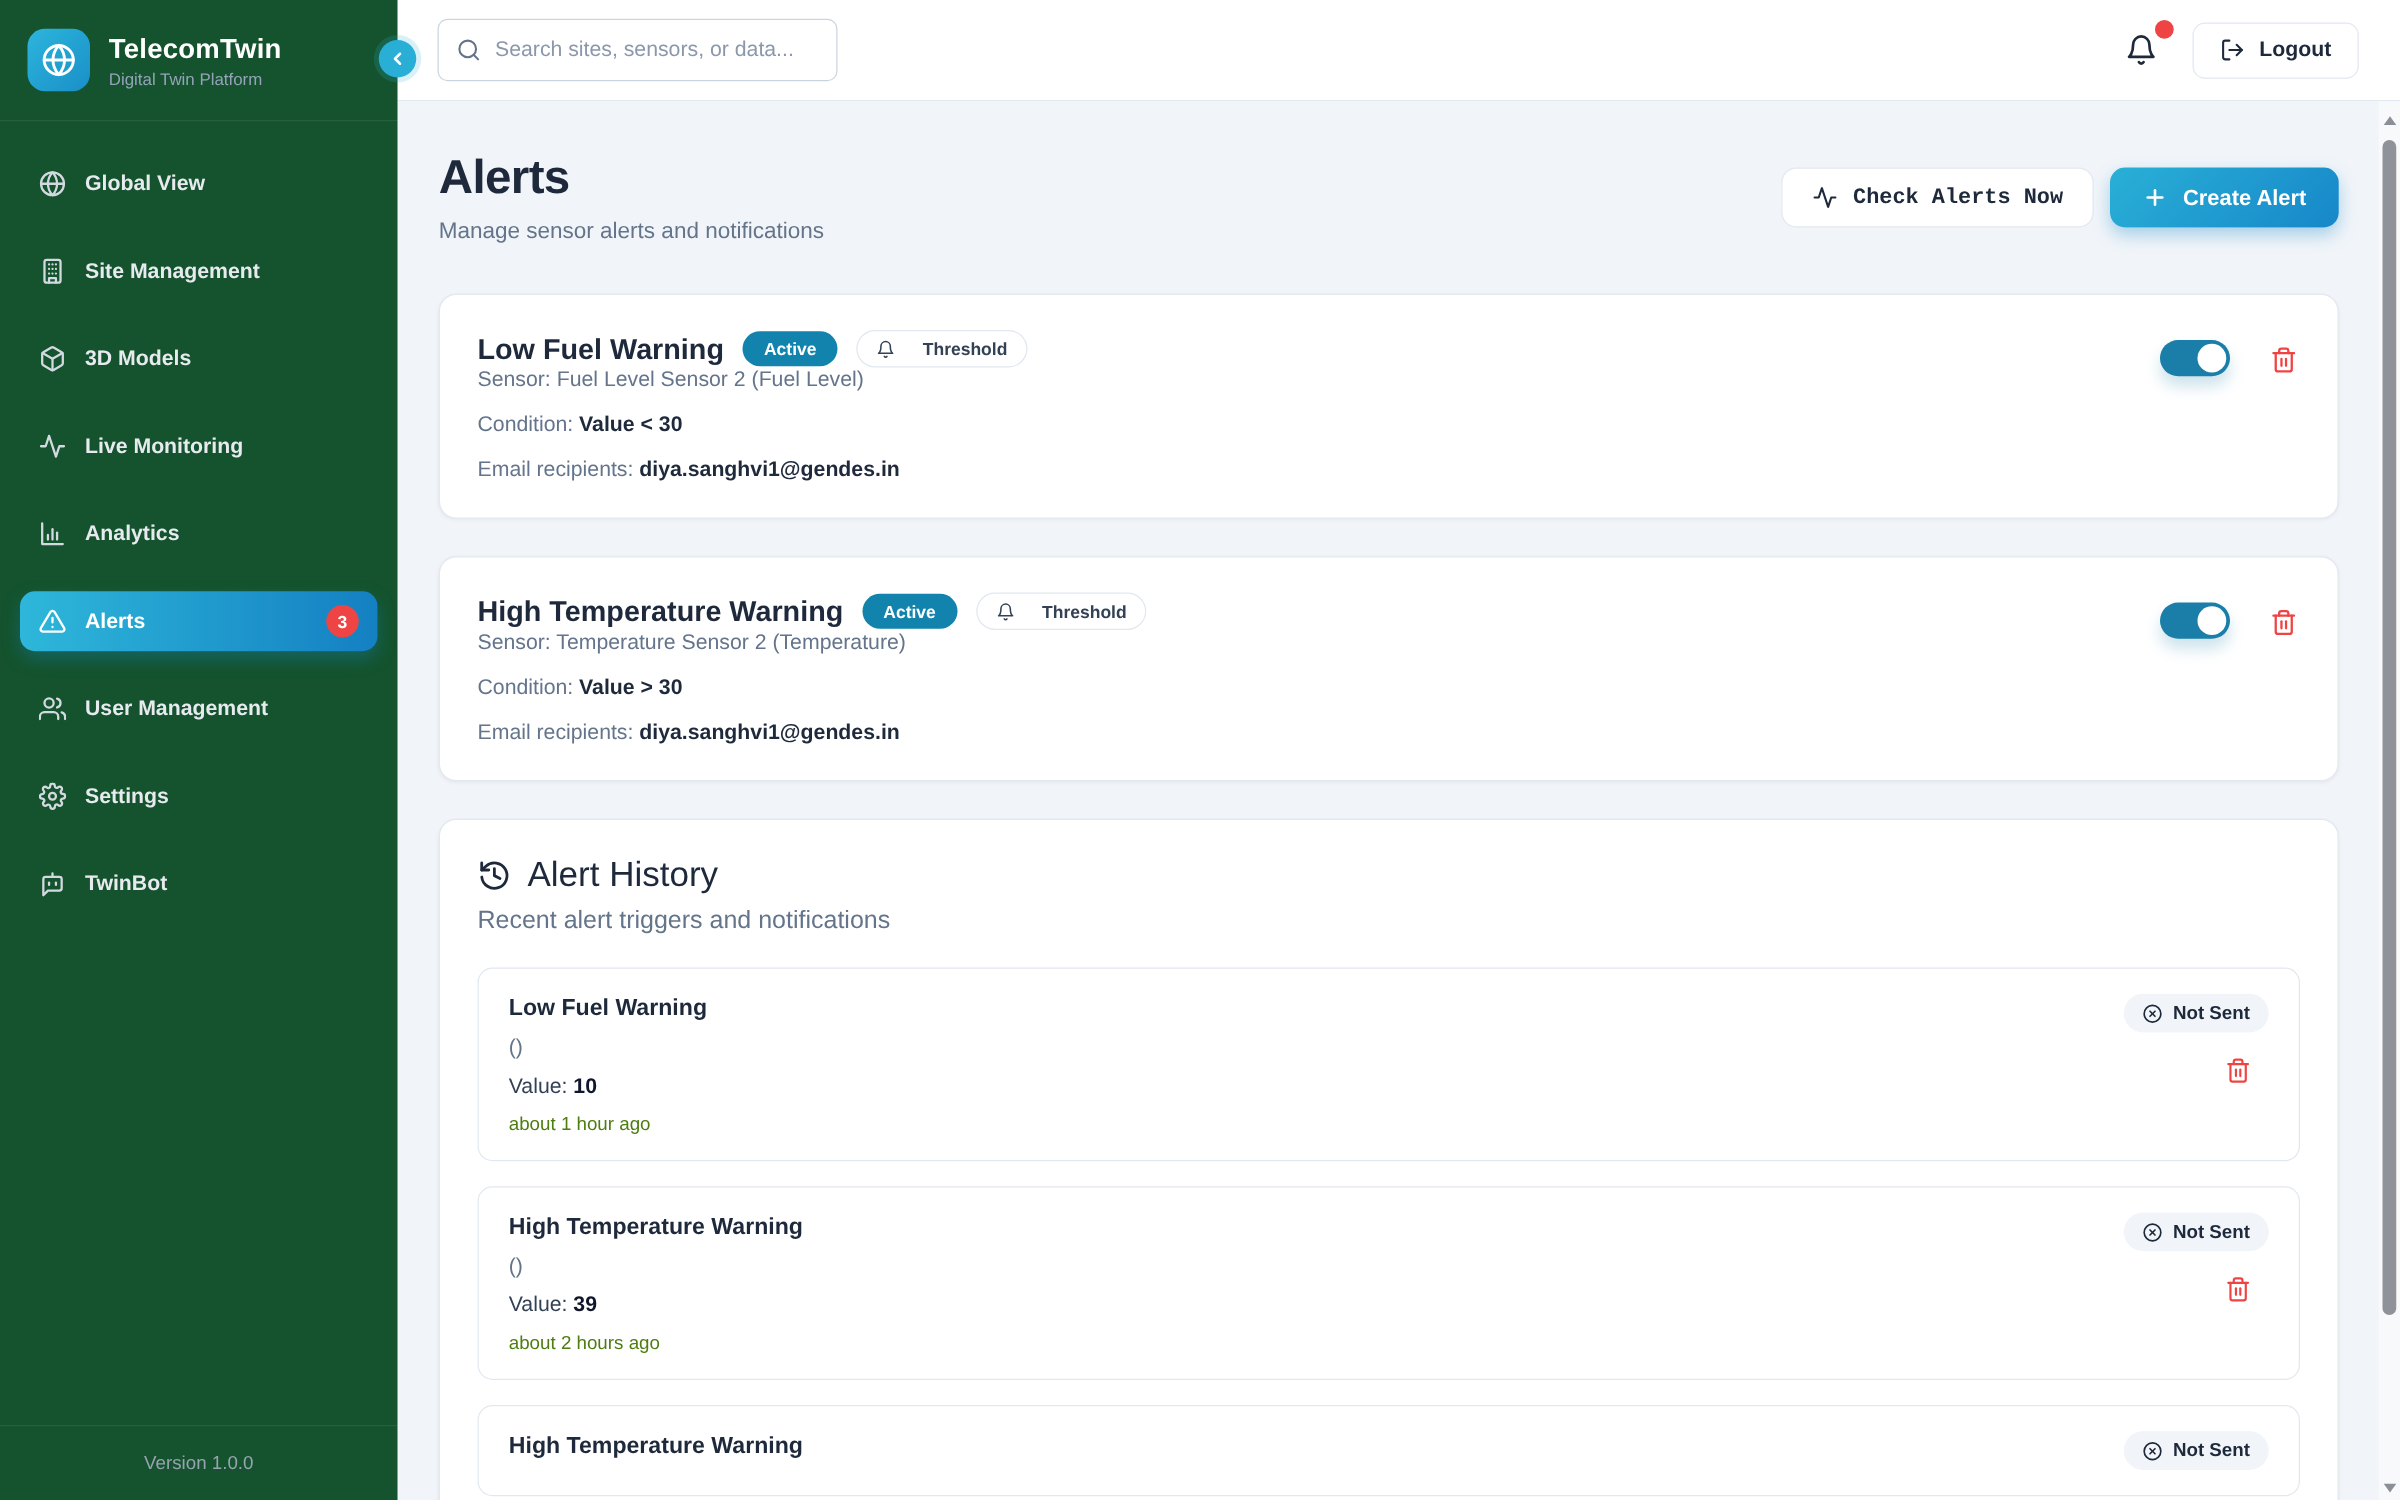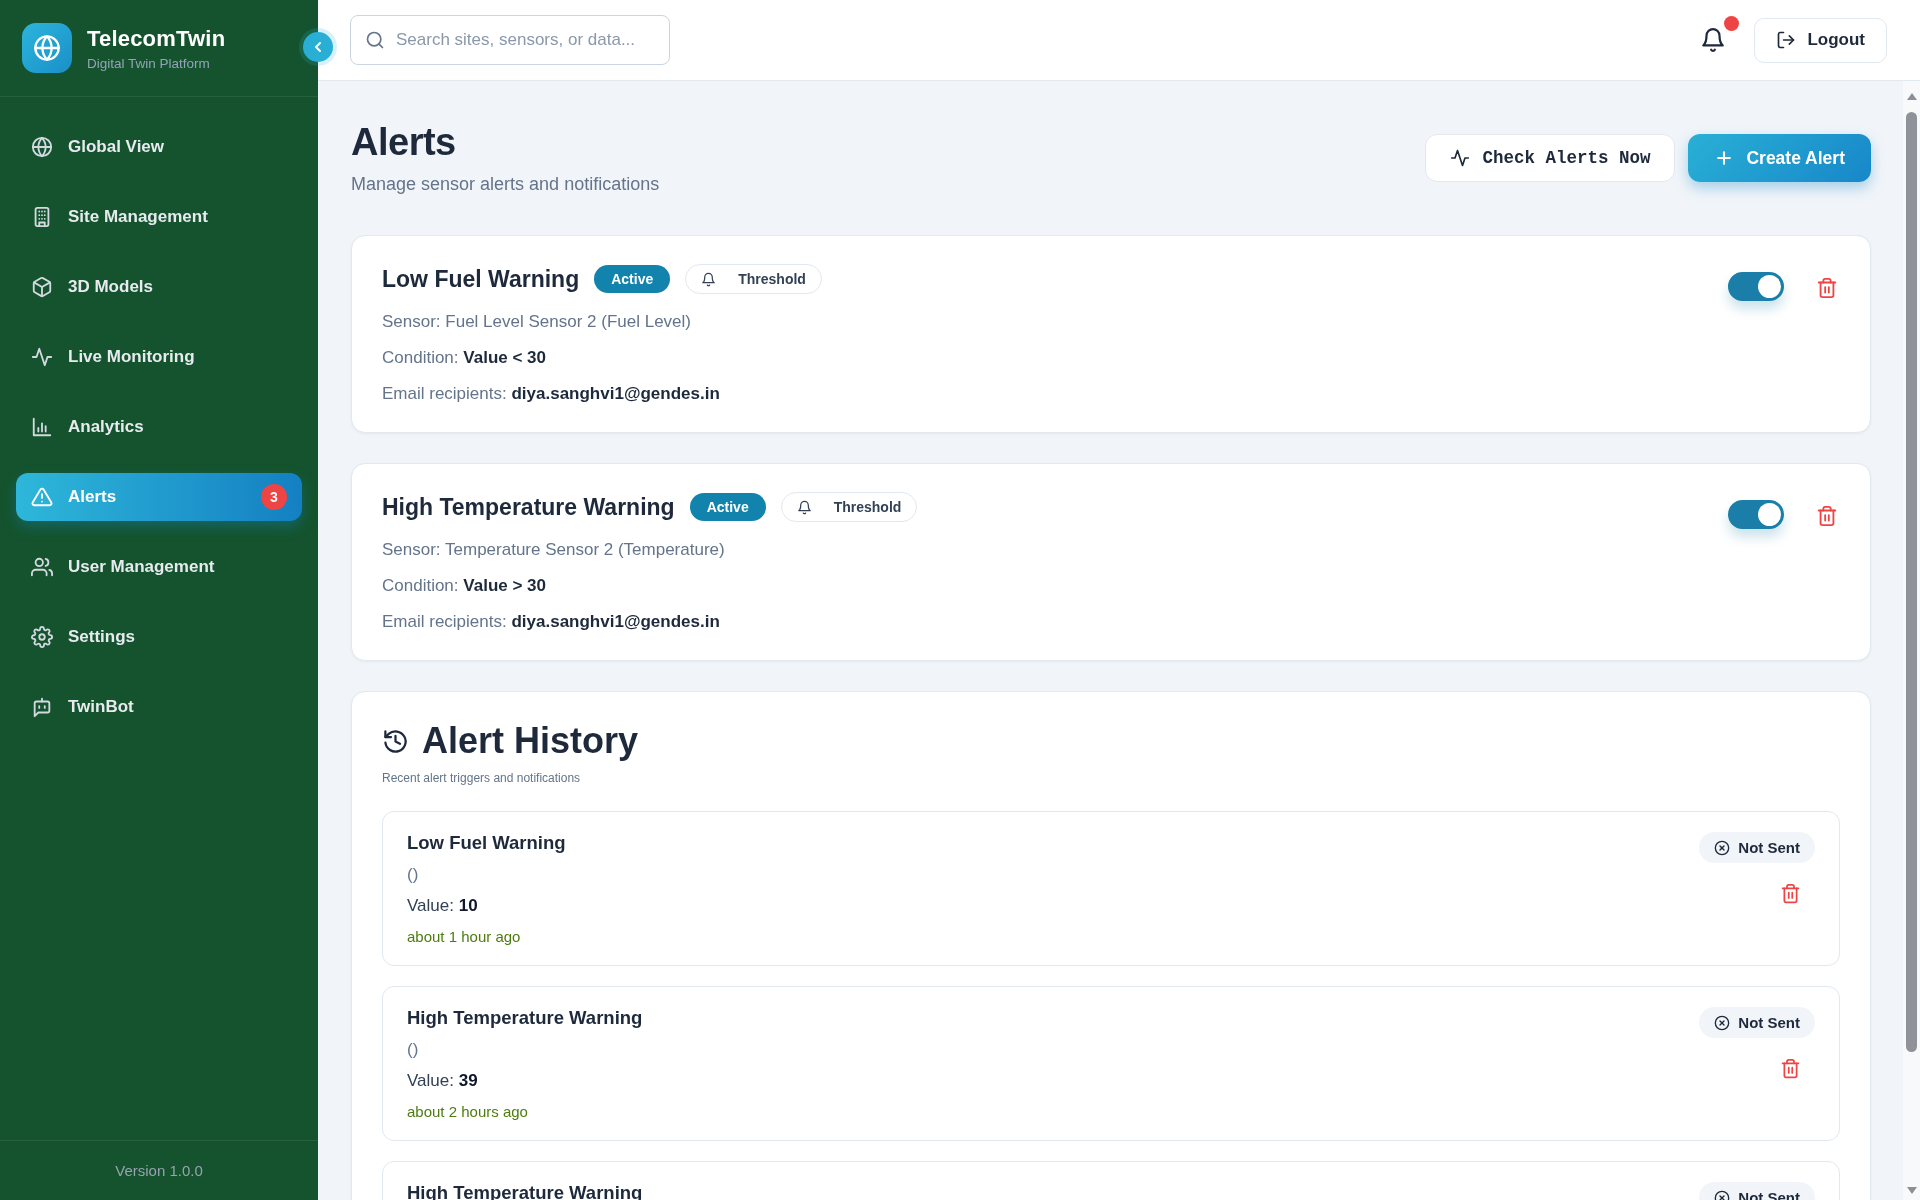--- a/index.html
+++ b/index.html
@@ -114,39 +114,39 @@
   .pill-active {
     background:#1283ad; color:#fff; font-size:14px; font-weight:bold;
     padding:6px 17px; border-radius:999px;
   }
   .pill-type {
     background:#fff; border:1px solid #e2e8f0; color:#334155; font-size:14px;
     font-weight:600; padding:6px 15px; border-radius:999px;
     display:flex; align-items:center; gap:22px;
   }
   .alert-line { font-size:17px; color:#64748b; }
-  .alert-line.first { margin-top:18px; }
+  .alert-line.first { }
   .alert-line + .alert-line { margin-top:16px; }
   .alert-line b { color:#1e293b; font-weight:700; }
   .alert-controls { display:flex; align-items:flex-start; gap:30px; padding-top:8px; }
   .toggle {
     width:56px; height:29px; border-radius:999px; background:#1a7ea8; position:relative;
     cursor:pointer; border:none; box-shadow:0 8px 12px rgba(26,126,168,0.22);
   }
   .toggle .knob {
     position:absolute; top:3px; right:3px; width:23px; height:23px;
     border-radius:50%; background:#fff;
   }
   .trash-btn { background:none; border:none; color:#ef4444; cursor:pointer; padding:2px; }
   .alert-controls .trash-btn { margin-top:3px; }
 
   
   .history-head { display:flex; align-items:center; gap:13px; }
-  .history-title { font-size:36px; font-weight:700; color:#1e293b; }
-  .history-sub { font-size:12px; color:#64748b; margin-top:9px; margin-bottom:26px; }
+  .history-title { font-size:28px; font-weight:400; color:#1e293b; }
+  .history-sub { font-size:20px; color:#64748b; margin-top:9px; margin-bottom:26px; }
   .entry {
     border:1px solid #e2e8f0; border-radius:12px; padding:20px 24px;
     display:flex; justify-content:space-between; margin-bottom:20px; background:#fff;
   }
   .entry-name { font-size:18.5px; font-weight:700; color:#1e293b; }
   .entry-detail { font-size:17px; color:#64748b; margin-top:11px; }
   .entry-value { font-size:17px; color:#334155; margin-top:11px; }
   .entry-value b { color:#0f172a; font-weight:700; }
   .entry-time { font-size:15px; color:#4d7c0f; margin-top:12px; }
   .entry-right { display:flex; flex-direction:column; align-items:flex-end; gap:18px; }

